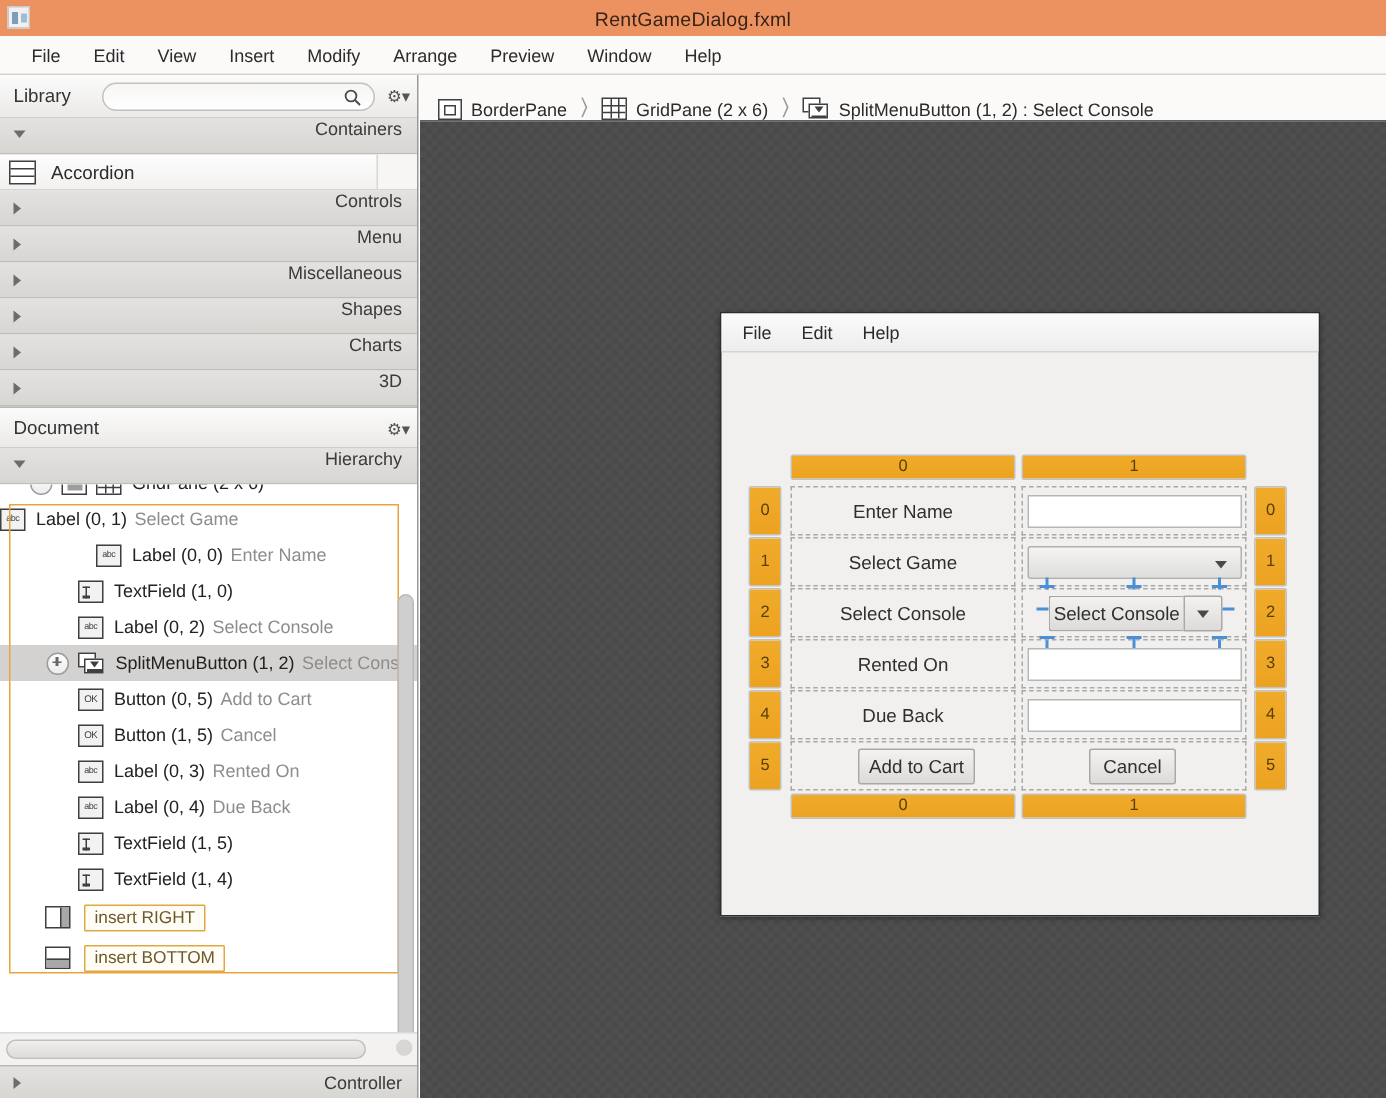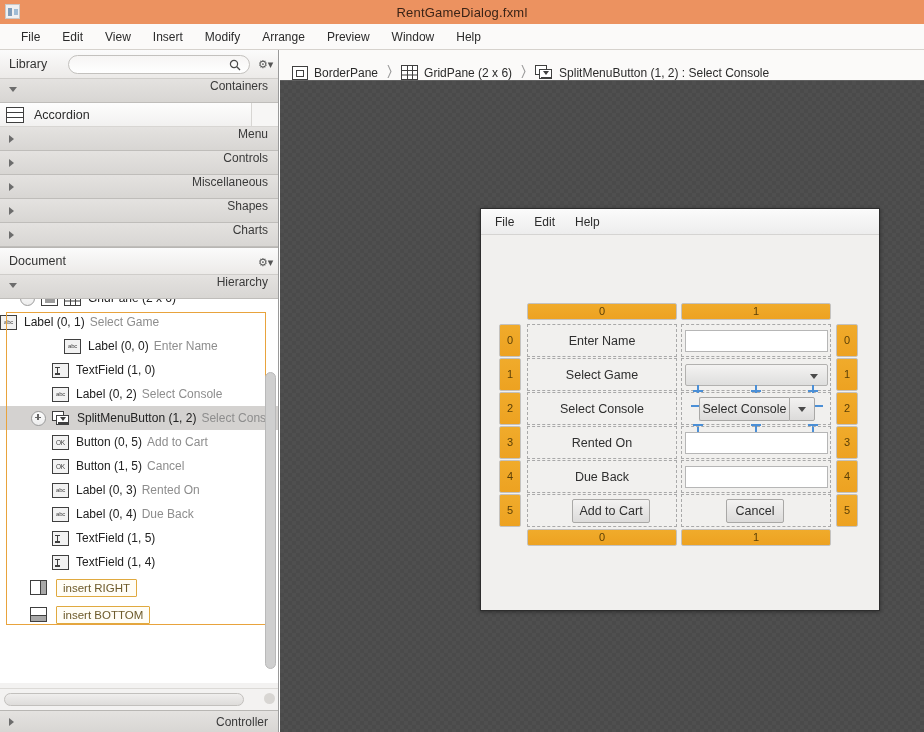--- a/index.html
+++ b/index.html
@@ -694,37 +694,41 @@
       <span class="tri tri-down"></span>
       <span>Containers</span>
     </div>
     <div class="libitem">
       <span class="icn-accordion"></span>
       <span class="nm">Accordion</span>
       <span class="rgrip"></span>
     </div>
     <div class="sect">
       <span class="tri tri-right"></span>
-      <span>Menu</span>
+      <span>Controls</span>
     </div>
     <div class="sect">
       <span class="tri tri-right"></span>
-      <span>Controls</span>
+      <span>Menu</span>
     </div>
     <div class="sect">
       <span class="tri tri-right"></span>
       <span>Miscellaneous</span>
     </div>
     <div class="sect">
       <span class="tri tri-right"></span>
       <span>Shapes</span>
     </div>
     <div class="sect">
       <span class="tri tri-right"></span>
       <span>Charts</span>
+    </div>
+    <div class="sect">
+      <span class="tri tri-right"></span>
+      <span>3D</span>
     </div>
 
     <div class="doc-header">
       <div class="lbl">Document</div>
       <div class="gear">⚙▾</div>
     </div>
     <div class="sect">
       <span class="tri tri-down"></span>
       <span>Hierarchy</span>
     </div>

